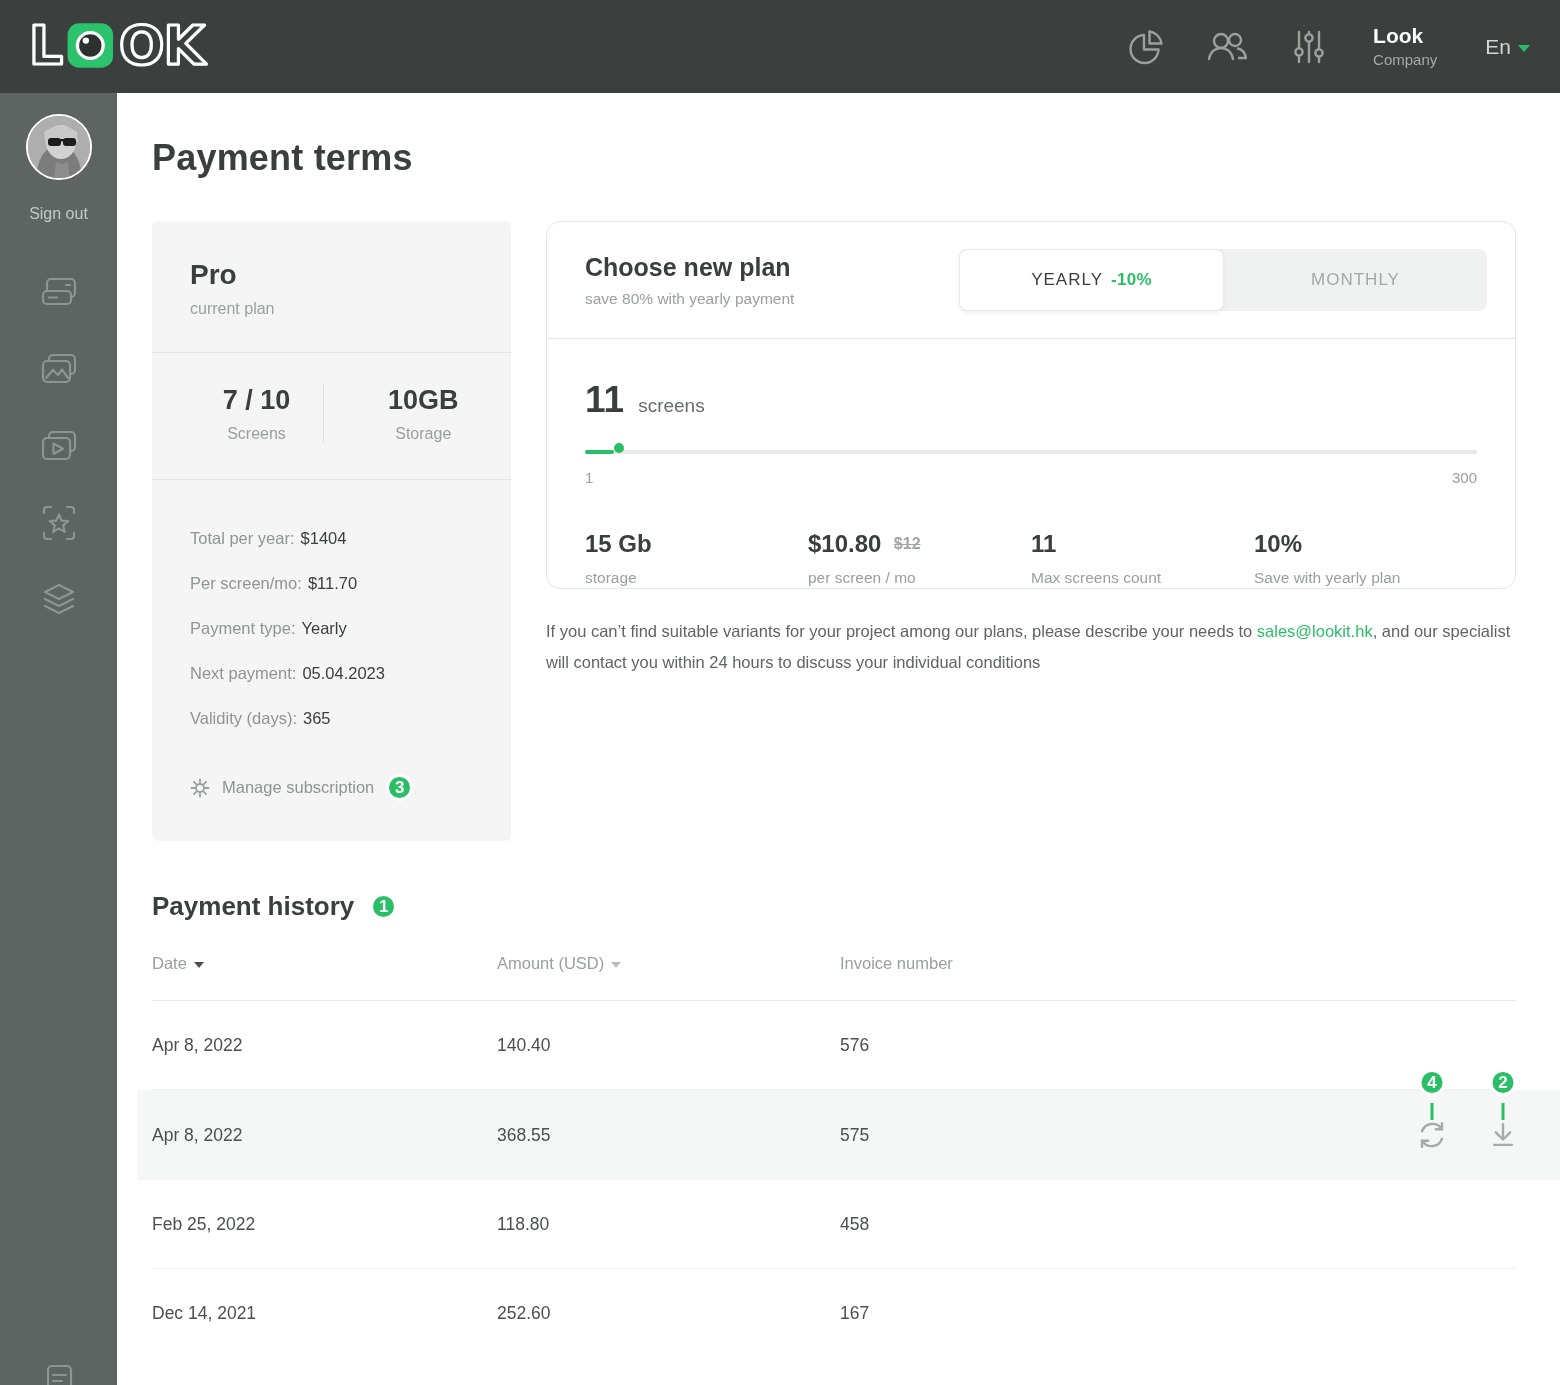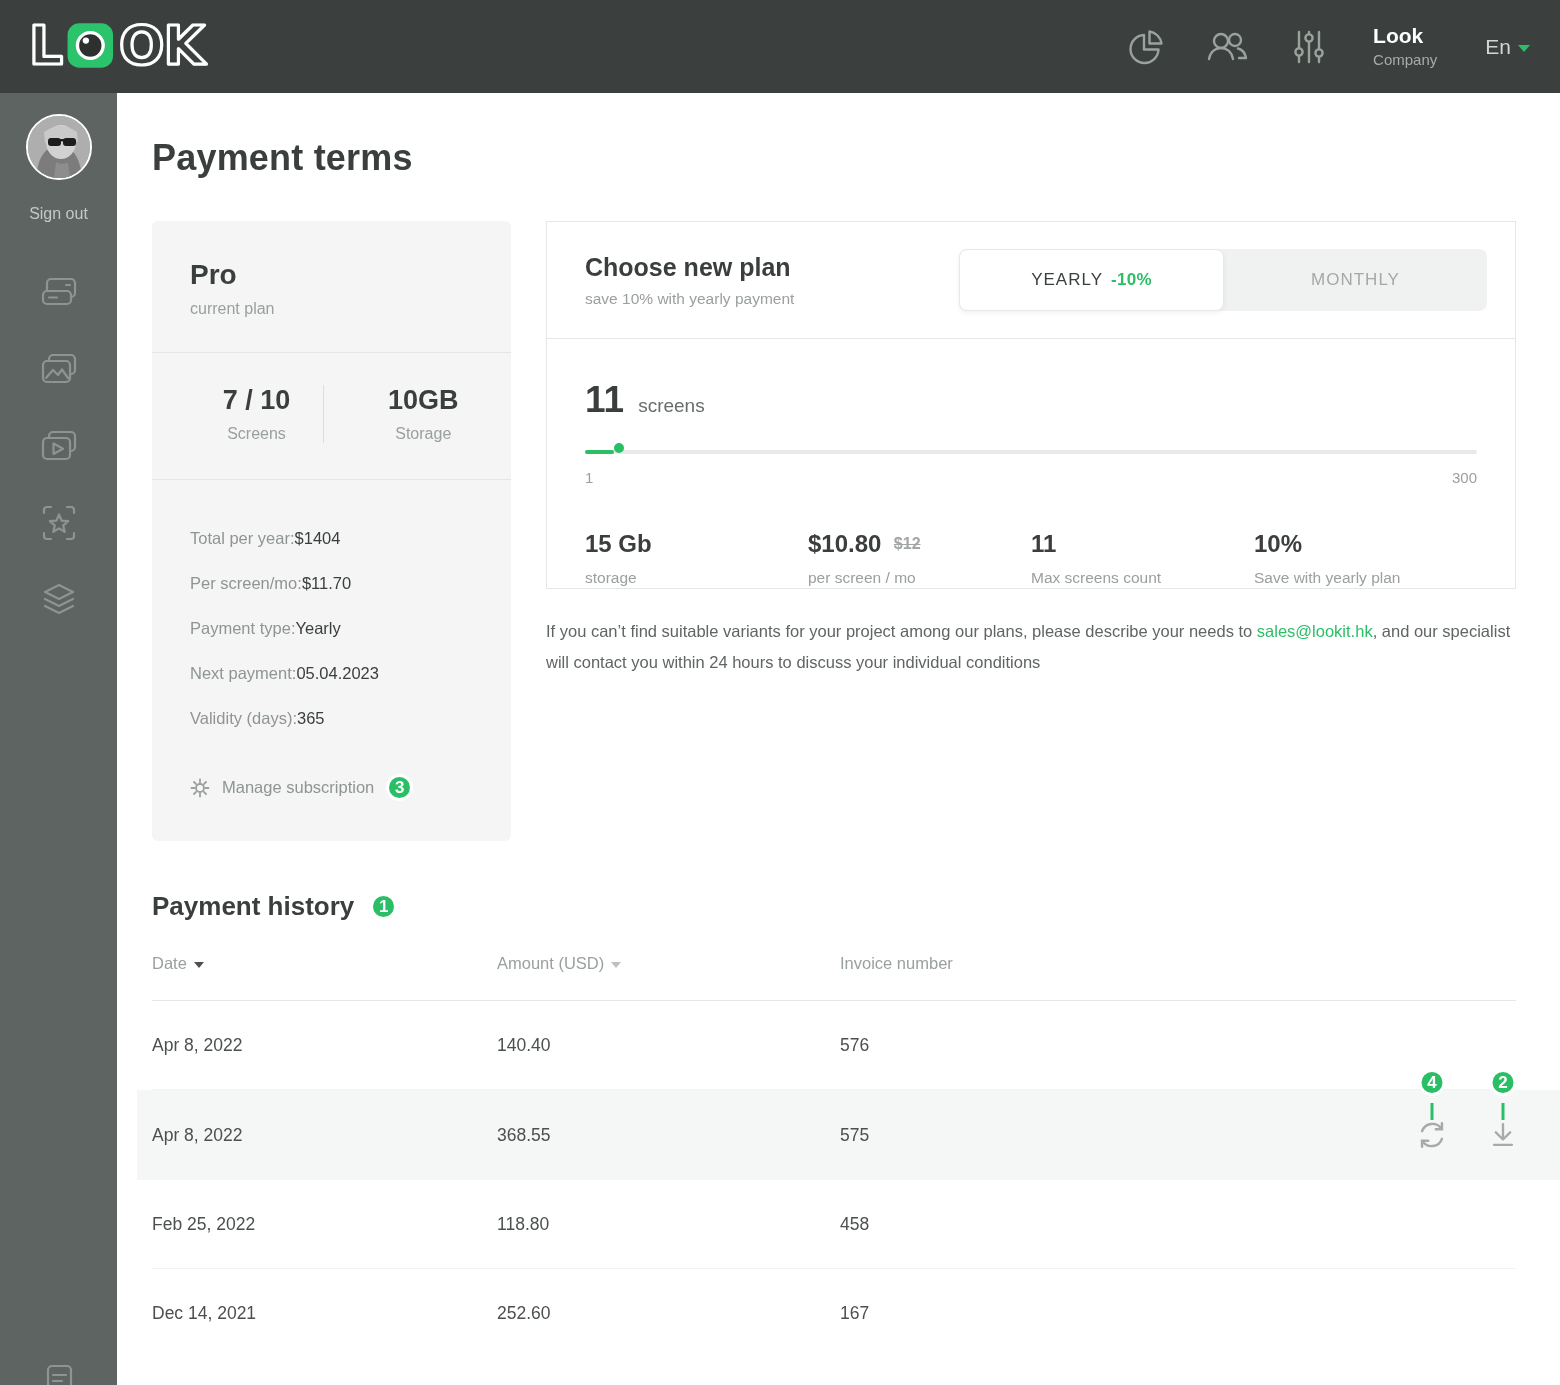--- a/index.html
+++ b/index.html
@@ -43,27 +43,27 @@
   .pc-name{font-size:28px;font-weight:600;color:var(--ink);}
   .pc-sub{font-size:16px;color:var(--muted);margin-top:9px;}
   .pc-sec2{display:flex;border-bottom:1px solid var(--line);padding:32px 0 36px;}
   .pc-stat{padding-left:38px;width:171px;text-align:center;}
   .pc-stat+.pc-stat{border-left:1px solid #dddfde;width:auto;padding-left:64px;}
   .pc-stat .v{font-size:27px;font-weight:600;color:var(--ink);}
   .pc-stat .l{font-size:16px;color:var(--muted);margin-top:9px;}
   .pc-sec3{padding:36px 38px 40px;}
   .pc-row{font-size:16.5px;line-height:45px;}
   .pc-row .lab{color:var(--muted2);}
-  .pc-row .val{color:var(--ink);}
+  .pc-row .val{color:var(--ink);margin-left:6px;}
   .manage{display:flex;align-items:center;gap:12px;margin-top:33px;color:var(--muted2);font-size:16.5px;cursor:pointer;}
   .badge{display:inline-flex;align-items:center;justify-content:center;width:27px;height:27px;border-radius:50%;
     background:var(--green);color:#fff;font-size:17px;font-weight:bold;border:3px solid #fff;flex:0 0 auto;}
   
   .right-col{flex:1;}
-  .choose-card{border:1px solid var(--line);border-radius:0;background:#fff;}
+  .choose-card{border:1px solid var(--line);border-radius:14px;background:#fff;}
   .cc-head{display:flex;align-items:center;justify-content:space-between;padding:27px 28px 27px 38px;border-bottom:1px solid var(--line);}
   .cc-title{font-size:25px;font-weight:600;color:var(--ink);}
   .cc-sub{font-size:15.5px;color:var(--muted);margin-top:8px;}
   .tabs{display:flex;width:528px;height:62px;background:#f0f2f1;border-radius:8px;}
   .tab{flex:1;display:flex;align-items:center;justify-content:center;font-size:17px;letter-spacing:1px;color:#a4a9a6;cursor:pointer;gap:8px;}
   .tab.active{background:#fff;border:1px solid #e7e9e8;border-radius:8px;box-shadow:0 2px 5px rgba(0,0,0,.06);color:var(--ink);}
   .tab .disc{color:var(--green);font-weight:600;letter-spacing:.3px;}
   .cc-body{padding:40px 38px 0;}
   .screens-line{display:flex;align-items:baseline;gap:14px;}
   .screens-num{font-size:37px;font-weight:bold;color:var(--ink);}
@@ -273,21 +273,21 @@
           <span class="badge">3</span>
         </div>
       </div>
     </section>
 
     <div class="right-col">
       <section class="choose-card">
         <div class="cc-head">
           <div>
             <div class="cc-title">Choose new plan</div>
-            <div class="cc-sub">save 10% with yearly payment</div>
+            <div class="cc-sub">save 80% with yearly payment</div>
           </div>
           <div class="tabs">
             <div class="tab active">
               <span>YEARLY</span>
               <span class="disc">-10%</span>
             </div>
             <div class="tab">
               <span>MONTHLY</span>
             </div>
           </div>

